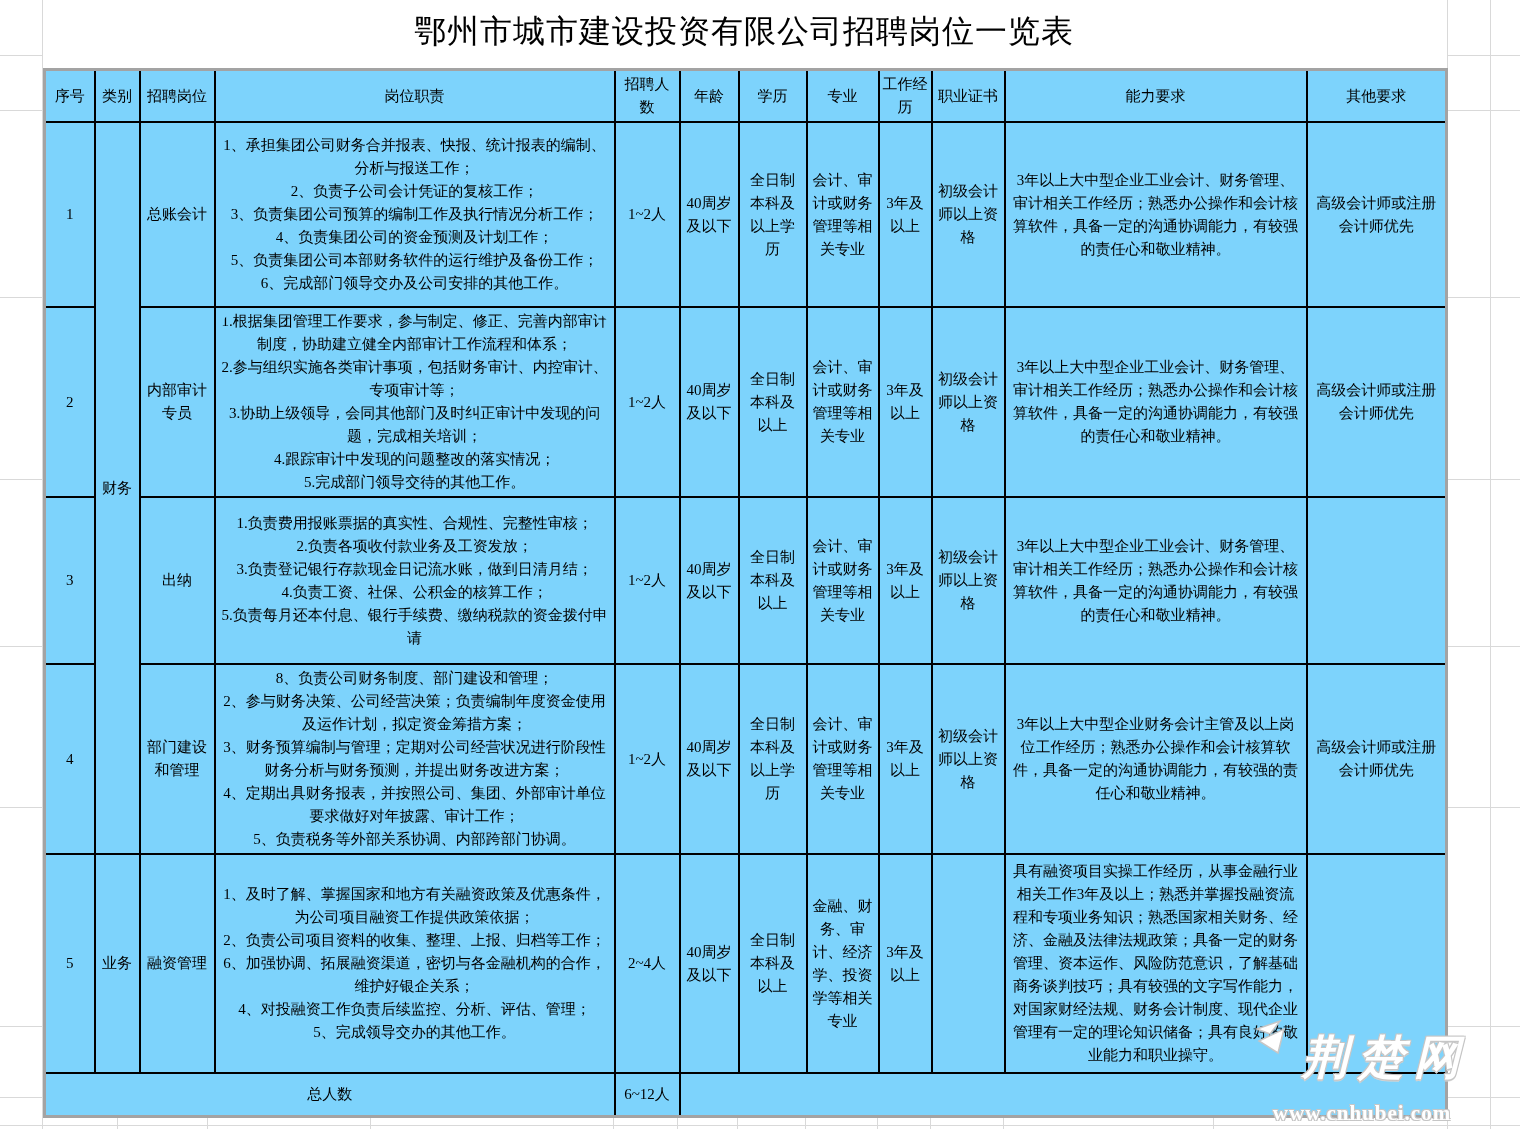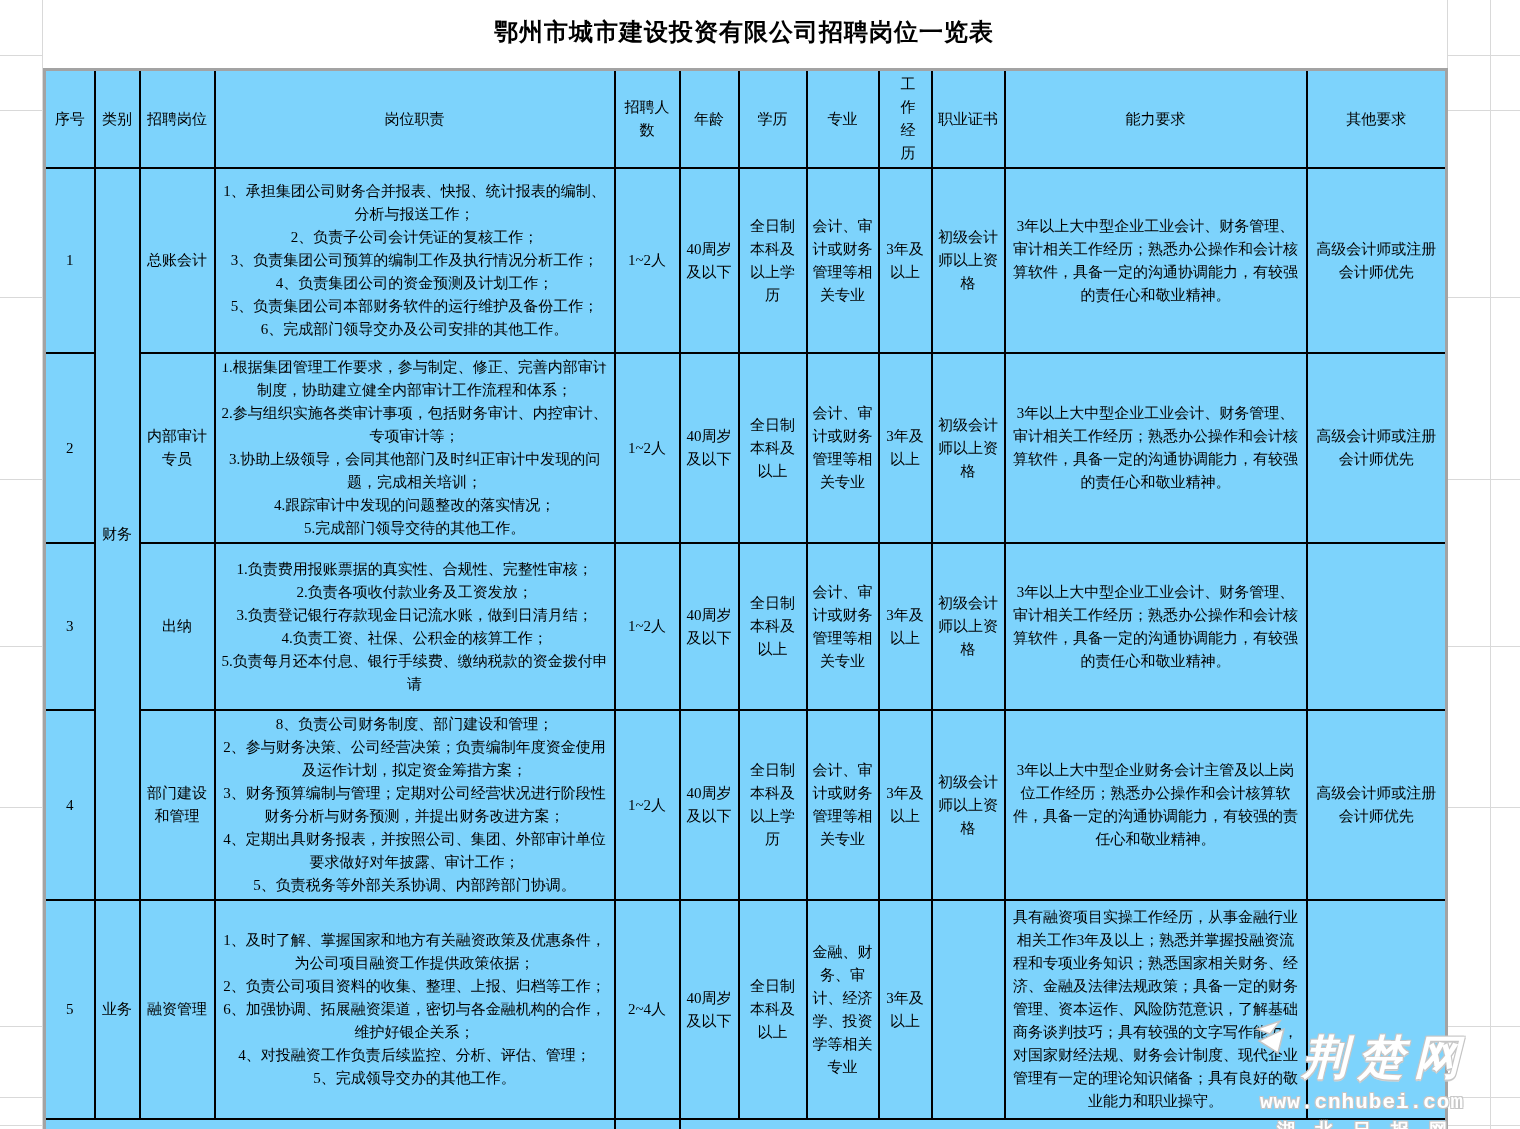--- a/index.html
+++ b/index.html
@@ -12,21 +12,21 @@
     overflow:hidden;
   }
   
   .gl { position:absolute; background:#d9d9d9; z-index:0; }
   .gl.h { height:1px; }
   .gl.v { width:1px; }
 
   .sheet-title {
     position:absolute; left:43px; top:8px; width:1402px; height:48px;
     display:flex; align-items:center; justify-content:center;
-    font-size:24px; font-weight:bold; letter-spacing:1px; z-index:2;
+    font-size:32px; font-weight:normal; letter-spacing:1px; z-index:2;
   }
 
   table.recruit {
     position:absolute; left:43px; top:68px; width:1402px;
     border-collapse:collapse; table-layout:fixed; z-index:1;
     background:#7dd3fc;
     border:3px solid #a3a3a3;
   }
   table.recruit th, table.recruit td {
     border:2px solid #000;
@@ -51,22 +51,22 @@
     color:#ffffff;
   }
   .wm-row1 { display:flex; align-items:center; justify-content:center; gap:6px; }
   .wm-logo {
     font-size:46px; font-weight:bold; font-style:italic; letter-spacing:10px;
     text-shadow:1px 1px 0 #c6c6c6,-1px -1px 0 #c6c6c6,1px -1px 0 #c6c6c6,-1px 1px 0 #c6c6c6,0 2px 0 #d4d4d4;
     white-space:nowrap;
     margin-top:34px;
   }
   .wm-url {
-    font-size:21px; font-weight:bold; letter-spacing:1px; margin-top:2px;
-    font-family:Liberation Mono, monospace;
+    font-size:21px; font-weight:bold; letter-spacing:1px; margin-top:12px;
+    font-family:Liberation Serif, serif;
     text-shadow:1px 1px 0 #c6c6c6,-1px -1px 0 #c6c6c6,1px -1px 0 #c6c6c6,-1px 1px 0 #c6c6c6;
     white-space:nowrap;
   }
   .wm-name {
     font-size:18px; font-weight:bold; letter-spacing:20px; margin-top:4px;
     text-indent:20px;
     text-shadow:1px 1px 0 #c6c6c6,-1px -1px 0 #c6c6c6,1px -1px 0 #c6c6c6,-1px 1px 0 #c6c6c6;
     white-space:nowrap;
   }
   .wm-swoosh { flex:0 0 auto; }
@@ -127,21 +127,21 @@
   <tbody>
       <tr style="height:52px">
     <th>序号</th>
     <th>类别</th>
     <th>招聘岗位</th>
     <th>岗位职责</th>
     <th>招聘人数</th>
     <th>年龄</th>
     <th>学历</th>
     <th>专业</th>
-    <th style="padding:2px 21px">工作经历</th>
+    <th style="padding:2px 3px">工作经历</th>
     <th>职业证书</th>
     <th>能力要求</th>
     <th>其他要求</th>
   </tr>
 
   <tr style="height:185px">
     <td>1</td>
     <td rowspan="4">财务</td>
     <td>总账会计</td>
     <td class="lft duties">

